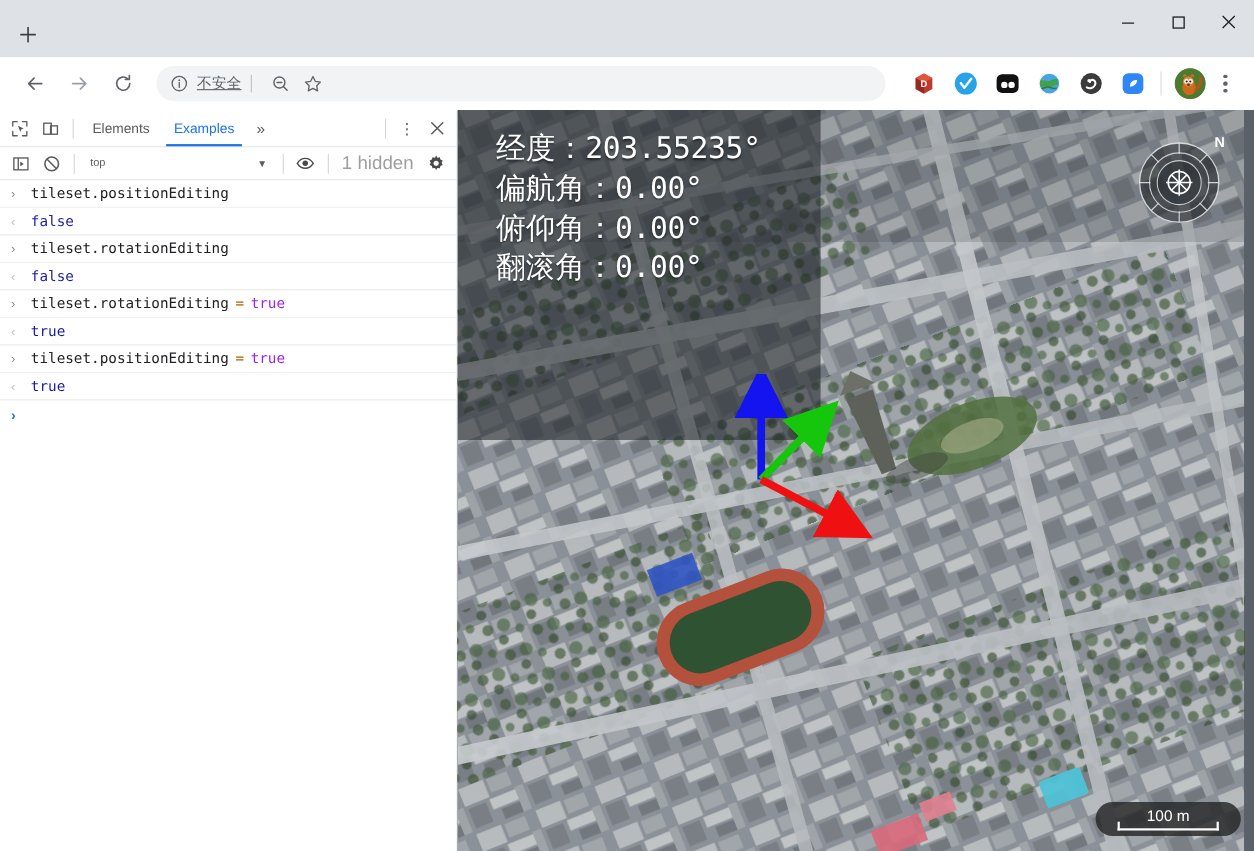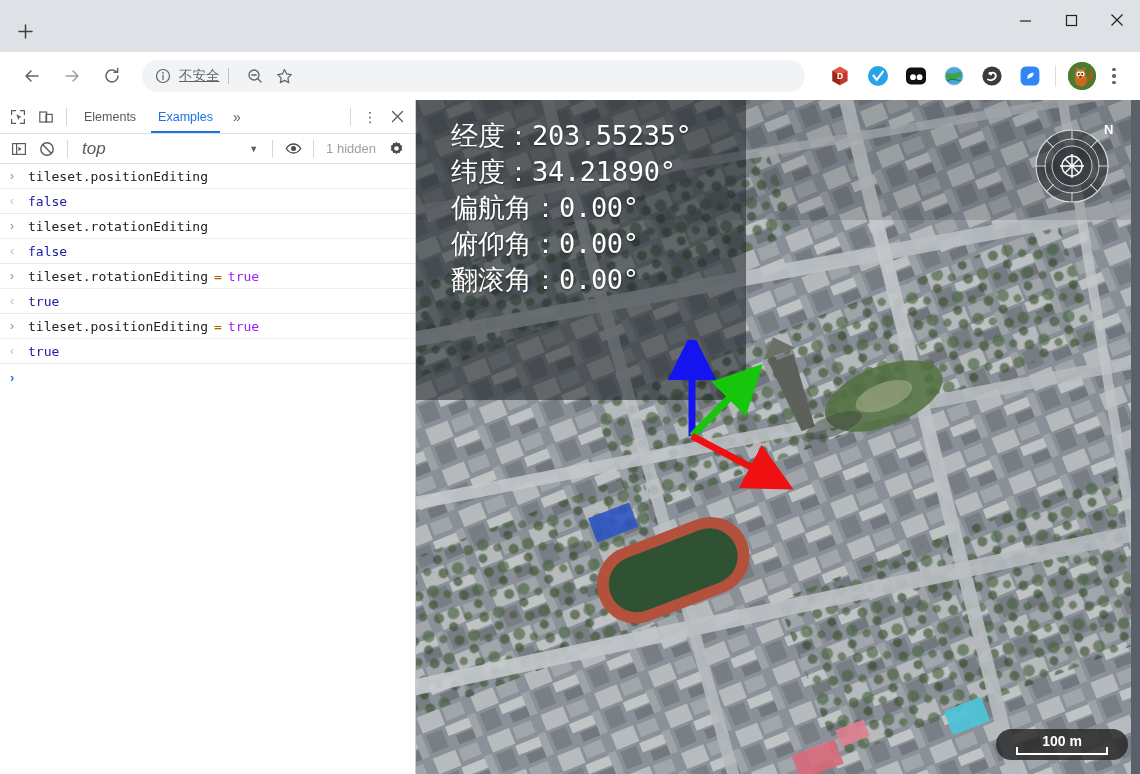--- a/index.html
+++ b/index.html
@@ -183,23 +183,23 @@
     display: flex; align-items: center;
     border-bottom: 1px solid #e0e0e0;
     padding: 0 5px;
     background: #fff;
   }
   .ctx-select {
     display:flex; align-items:center;
     flex: 1 1 auto; min-width: 0;
     height: 22px; padding: 0 4px 0 8px;
   }
-  .ctx-label { font-size: 17px; color: #5a5a5a; flex: 1 1 auto; font-style: italic; }
+  .ctx-label { font-size: 10px; color: #5a5a5a; flex: 1 1 auto; }
   .ctx-caret { color:#5a5a5a; font-size: 9px; margin-right: 4px; }
-  .hidden-count { font-size: 13px; color: #9e9e9e; margin: 0 6px; white-space: nowrap; }
+  .hidden-count { font-size: 17px; color: #9e9e9e; margin: 0 6px; white-space: nowrap; }
 
   .console-log { flex: 1 1 auto; overflow: hidden; background:#fff; }
   .log-row {
     display: flex; align-items: center;
     min-height: 25px;
     padding: 2px 8px 2px 10px;
     border-bottom: 1px solid #f0f0f0;
     font-family: "DejaVu Sans Mono", "Liberation Mono", monospace;
     font-size: 13px;
   }
@@ -267,21 +267,20 @@
   
   .gizmo { position: absolute; left: 250px; top: 240px; width: 140px; height: 160px; z-index: 5; }
   
   .scalebar {
     position: absolute; right: 12px; bottom: 14px;
     height: 31px; width: 132px;
     background: rgba(38,38,38,.82);
     border-radius: 16px;
     display:flex; align-items:center; justify-content:center;
     z-index: 6;
-    font-weight: bold;
   }
   .scalebar-inner { position: relative; width: 108px; height: 22px; }
   .scale-text {
     position:absolute; left:0; right:0; top: -1px;
     text-align:center; color:#fff; font-size: 14px;
     font-family:"Liberation Sans",sans-serif;
   }
   .scale-ruler {
     position:absolute; left: 8px; right: 8px; bottom: 1px; height: 8px;
     border-left: 2px solid #fff; border-right: 2px solid #fff; border-bottom: 2px solid #fff;
@@ -629,24 +628,20 @@
         </g>
       </svg>
 
       <div class="info-panel">
 
         <div class="info-line">
           <span class="info-key">经度：</span>
           <span class="info-val">203.55235°</span>
         </div>
         <div class="info-line">
-          <span class="info-key">纬度：</span>
-          <span class="info-val">34.21890°</span>
-        </div>
-        <div class="info-line">
           <span class="info-key">偏航角：</span>
           <span class="info-val">0.00°</span>
         </div>
         <div class="info-line">
           <span class="info-key">俯仰角：</span>
           <span class="info-val">0.00°</span>
         </div>
         <div class="info-line">
           <span class="info-key">翻滚角：</span>
           <span class="info-val">0.00°</span>

